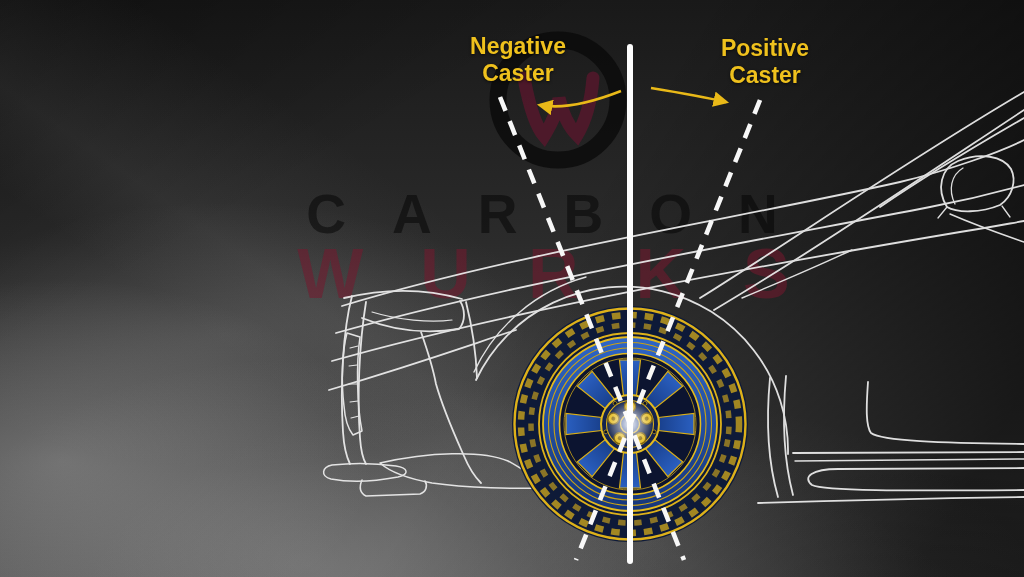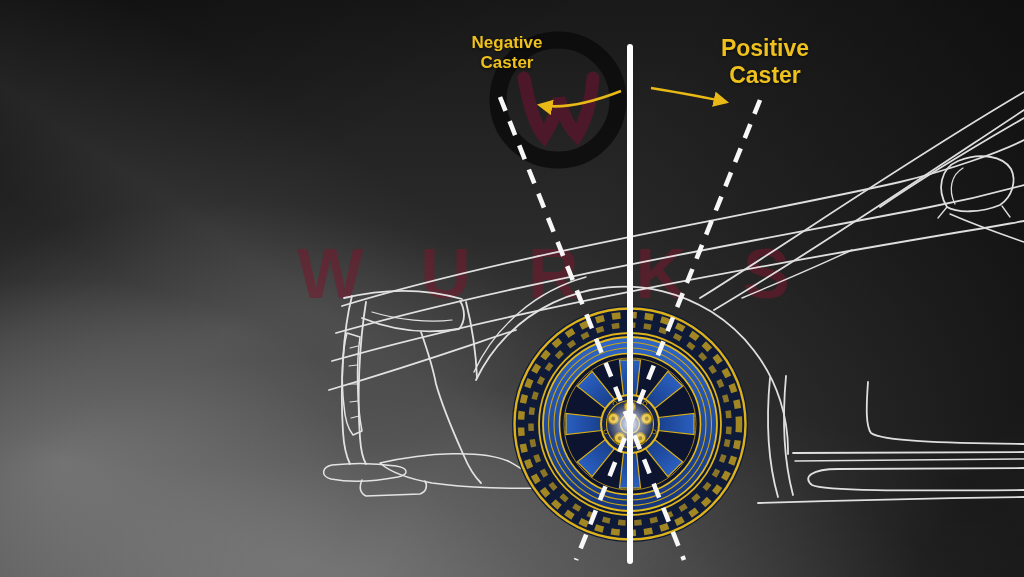--- a/index.html
+++ b/index.html
@@ -16,38 +16,39 @@
       linear-gradient(300deg, rgba(0,0,0,.62) 8%, rgba(0,0,0,0) 48%),
       linear-gradient(150deg, rgba(0,0,0,.35) 0%, rgba(0,0,0,0) 30%),
       linear-gradient(180deg, #191919 0%, #2b2b2b 42%, #565656 100%);
   }
   .abs{position:absolute;}
   .label{
     color:#EFC11D;font-weight:bold;text-align:center;line-height:1.16;
     text-shadow:0 1px 3px rgba(0,0,0,.65);white-space:nowrap;
   }
   .label-centerline{left:630px;top:6px;transform:translateX(-50%);font-size:26px;}
-  .label-negative{left:507px;top:33px;transform:translateX(-50%);font-size:17px;}
+  .label-negative{left:518px;top:33px;transform:translateX(-50%);font-size:23px;}
   .label-positive{left:765px;top:35px;transform:translateX(-50%);font-size:23px;text-align:center;}
   .wm{font-weight:bold;white-space:nowrap;transform:translateX(-50%);}
   .wm-carbon{left:565px;top:182px;font-size:55px;letter-spacing:46px;color:rgba(5,5,5,.55);}
   .wm-wurks{left:572px;top:234px;font-size:70px;letter-spacing:57px;color:rgba(118,24,46,.55);}
   svg{display:block;}
   .layer{left:0;top:0;}
 </style>
 </head>
 <body>
 
 <div class="stage">
 
   <svg class="abs" style="left:480px;top:22px;" width="156" height="156" viewBox="0 0 156 156">
     <circle cx="78" cy="78" r="60" fill="none" stroke="#0A0A0A" stroke-width="17" opacity="0.8"></circle>
     <path d="M44,56 C50,88 57,106 64,114 C72,101 78,89 79,76 C83,93 89,105 97,113 C105,100 111,80 113,56" stroke="#55172B" stroke-width="13" fill="none" opacity="0.85" stroke-linecap="round"></path>
   </svg>
 
+  <div class="abs wm wm-carbon">CARBON</div>
   <div class="abs wm wm-wurks">WURKS</div>
 
   <svg class="abs layer" width="1024" height="577" viewBox="0 0 1024 577">
     <defs>
       <linearGradient id="rimGrad" x1="0" y1="0" x2="0" y2="1">
         <stop offset="0" stop-color="#2E66C8"></stop>
           <stop offset="1" stop-color="#15357A"></stop>
       </linearGradient>
       <linearGradient id="spokeGrad" x1="0" y1="0" x2="0" y2="1">
         <stop offset="0" stop-color="#2A5FC0"></stop>

